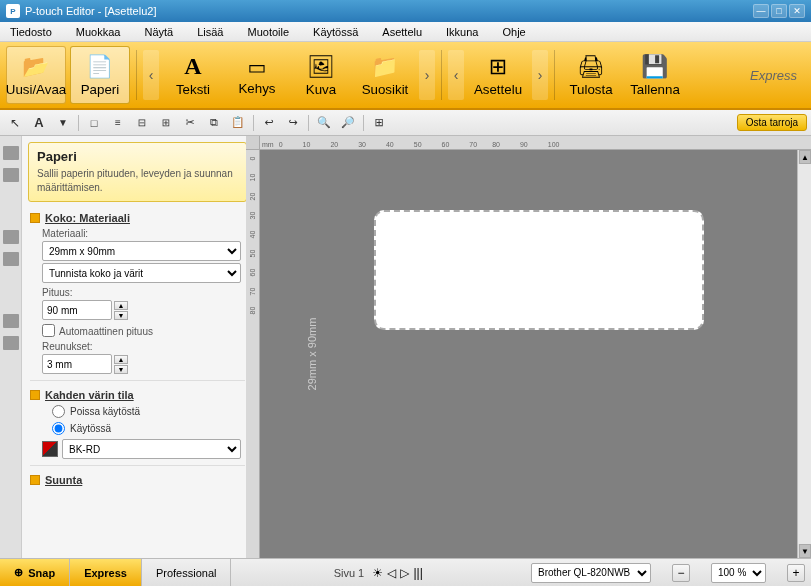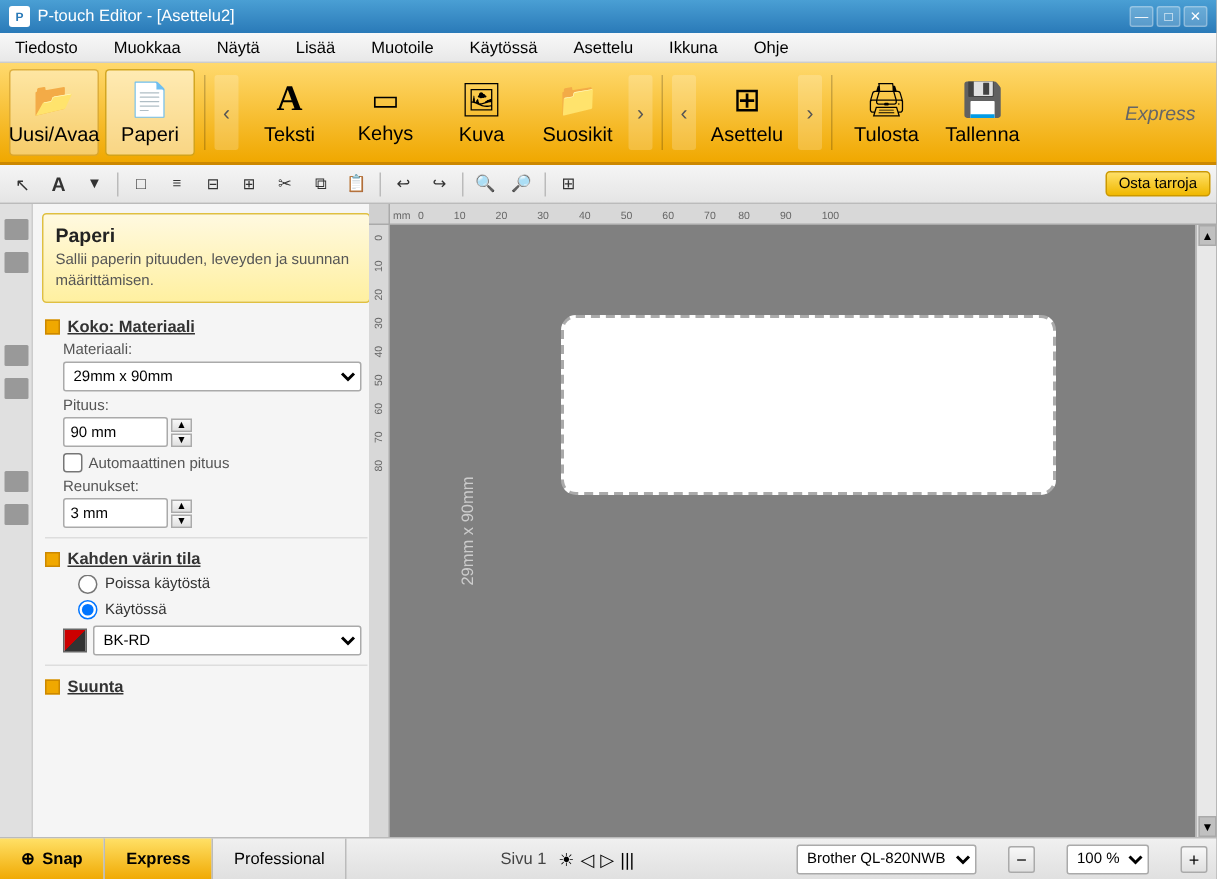--- a/index.html
+++ b/index.html
@@ -459,20 +459,26 @@
 
       <div class="panel-row">
         <span class="panel-row-label">Materiaali:</span>
         <div class="panel-select-row">
           <select class="panel-select">
             <option>29mm x 90mm</option>
             <option>24mm x 90mm</option>
             <option>62mm x 90mm</option>
           </select>
         </div>
+        <div class="panel-select-row">
+          <select class="panel-select">
+            <option>Tunnista koko ja värit</option>
+            <option>Manuaalinen</option>
+          </select>
+        </div>
       </div>
 
       <div class="panel-row">
         <span class="panel-row-label">Pituus:</span>
         <div class="panel-input-row">
           <input class="panel-input" type="text" value="90 mm" style="">
           <div class="spin-btns">
             <button class="spin-btn">▲</button>
             <button class="spin-btn">▼</button>
           </div>

